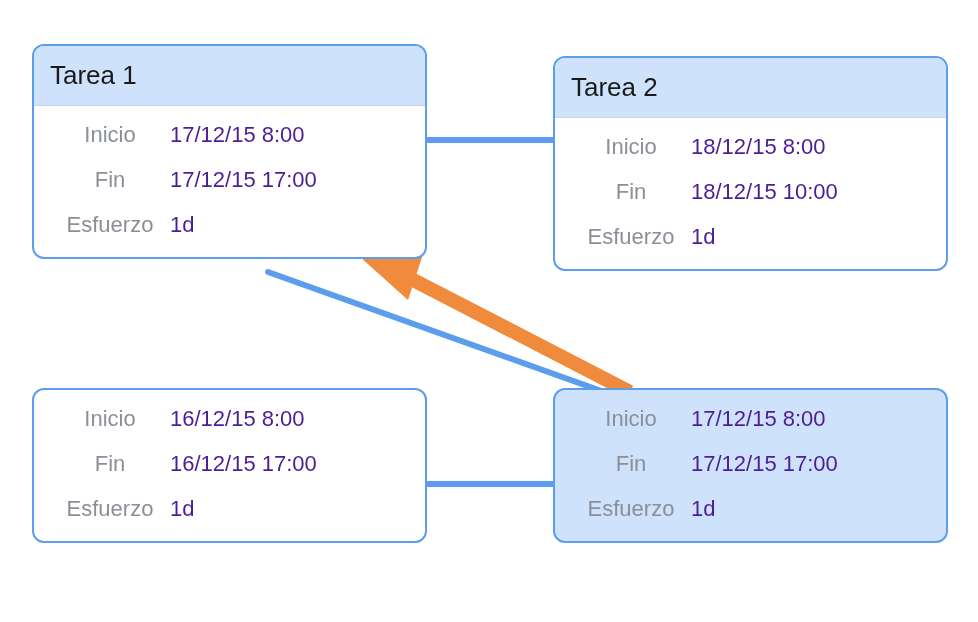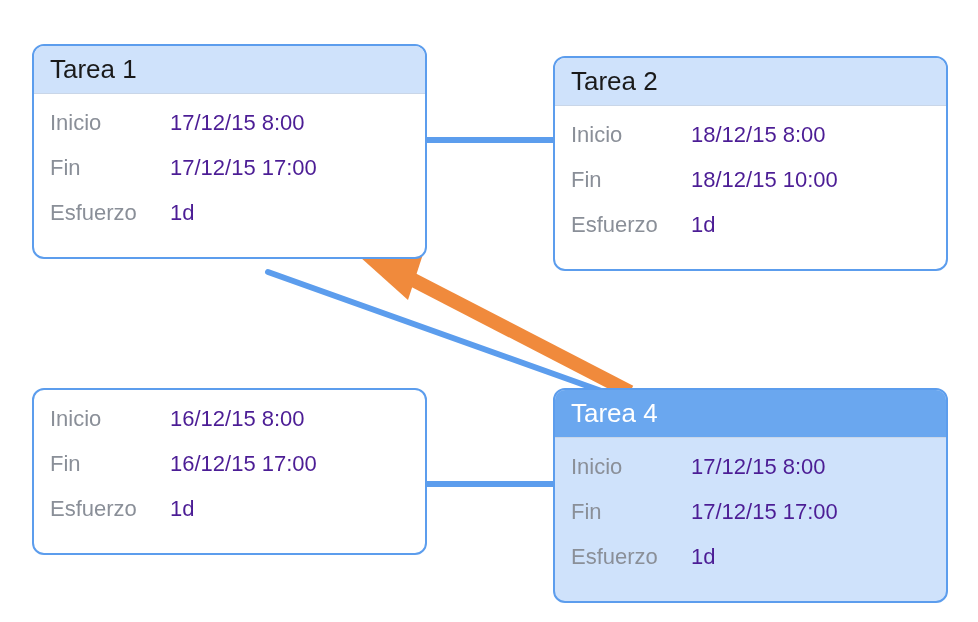--- a/index.html
+++ b/index.html
@@ -9,30 +9,30 @@
     position: absolute;
     width: 395px;
     border: 2px solid #5c9ded;
     border-radius: 12px;
     background: #fff;
     overflow: hidden;
   }
   .task-card.selected { background: #cfe2fb; }
   .task-header {
     background: #cfe2fb;
-    padding: 8px 16px;
+    padding: 14px 16px;
     font-size: 26px;
     color: #1a1a1a;
     border-bottom: 1px solid #c9d6e8;
   }
   .task-card.selected .task-header {
     background: #6aa7ef;
     color: #fff;
   }
-  .task-body { padding: 6px 0 22px 0; }
+  .task-body { padding: 6px 0 10px 0; text-align: center; }
   .task-row {
     display: flex;
     padding: 6px 16px;
     font-size: 22px;
     line-height: 1.5;
   }
   .task-row .label {
     width: 120px;
     color: #8a8f98;
     font-weight: 400;
@@ -119,21 +119,20 @@
         <span class="value">16/12/15 17:00</span>
       </div>
       <div class="task-row">
         <span class="label">Esfuerzo</span>
         <span class="value">1d</span>
       </div>
     </div>
   </div>
 
   <div id="card4" class="task-card selected">
-    <div class="task-header">Tarea 4</div>
     <div class="task-body">
       <div class="task-row">
         <span class="label">Inicio</span>
         <span class="value">17/12/15 8:00</span>
       </div>
       <div class="task-row">
         <span class="label">Fin</span>
         <span class="value">17/12/15 17:00</span>
       </div>
       <div class="task-row">

